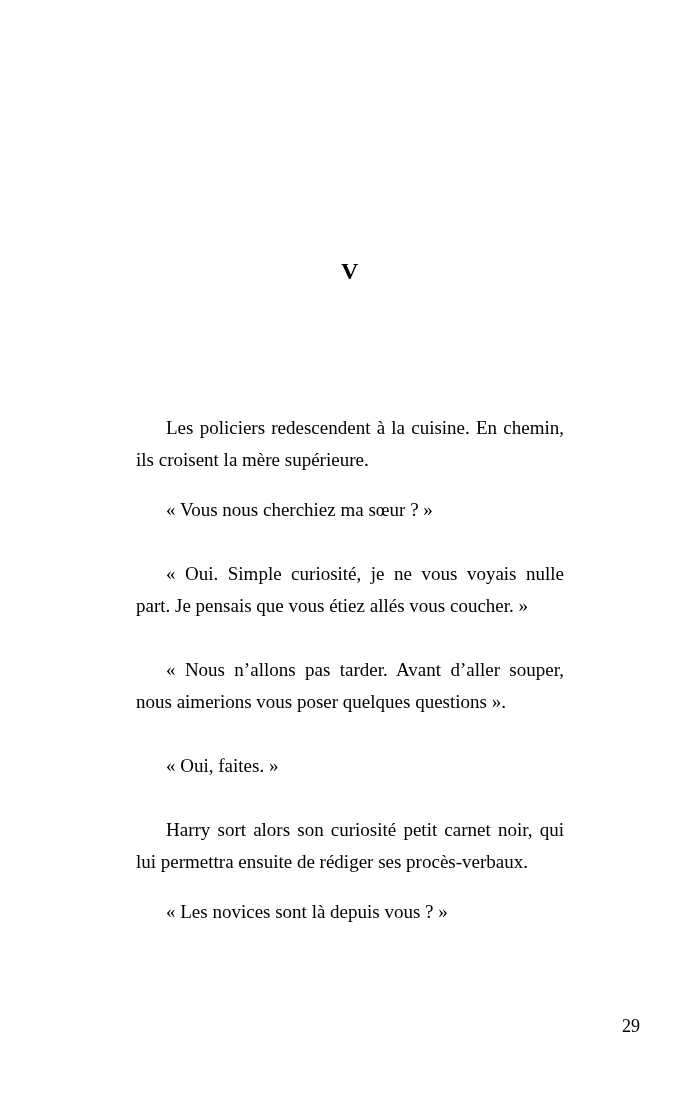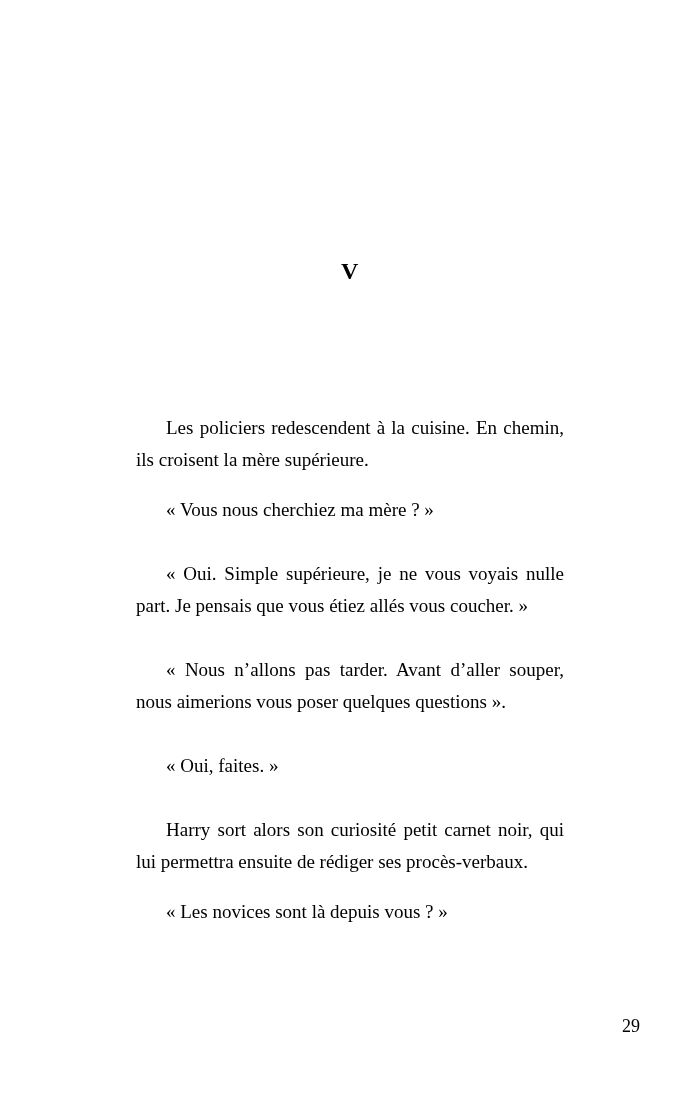--- a/index.html
+++ b/index.html
@@ -51,22 +51,22 @@
 </style>
 </head>
 <body>
 
 <div class="page">
 
   <div class="chapter-heading">V</div>
 
   <div class="text-block">
     <p class="p">Les policiers redescendent à la cuisine. En chemin, ils croisent la mère supérieure.</p>
-    <p class="p">« Vous nous cherchiez ma mère ? »</p>
-    <p class="p gap">« Oui. Simple supérieure, je ne vous voyais nulle part. Je pensais que vous étiez allés vous coucher. »</p>
+    <p class="p">« Vous nous cherchiez ma sœur ? »</p>
+    <p class="p gap">« Oui. Simple curiosité, je ne vous voyais nulle part. Je pensais que vous étiez allés vous coucher. »</p>
     <p class="p gap">« Nous n’allons pas tarder. Avant d’aller souper, nous aimerions vous poser quelques questions ».</p>
     <p class="p gap">« Oui, faites. »</p>
     <p class="p gap">Harry sort alors son curiosité petit carnet noir, qui lui permettra ensuite de rédiger ses procès-verbaux.</p>
     <p class="p">« Les novices sont là depuis vous ? »</p>
   </div>
 
   <div class="page-number">29</div>
 
 </div>
 

